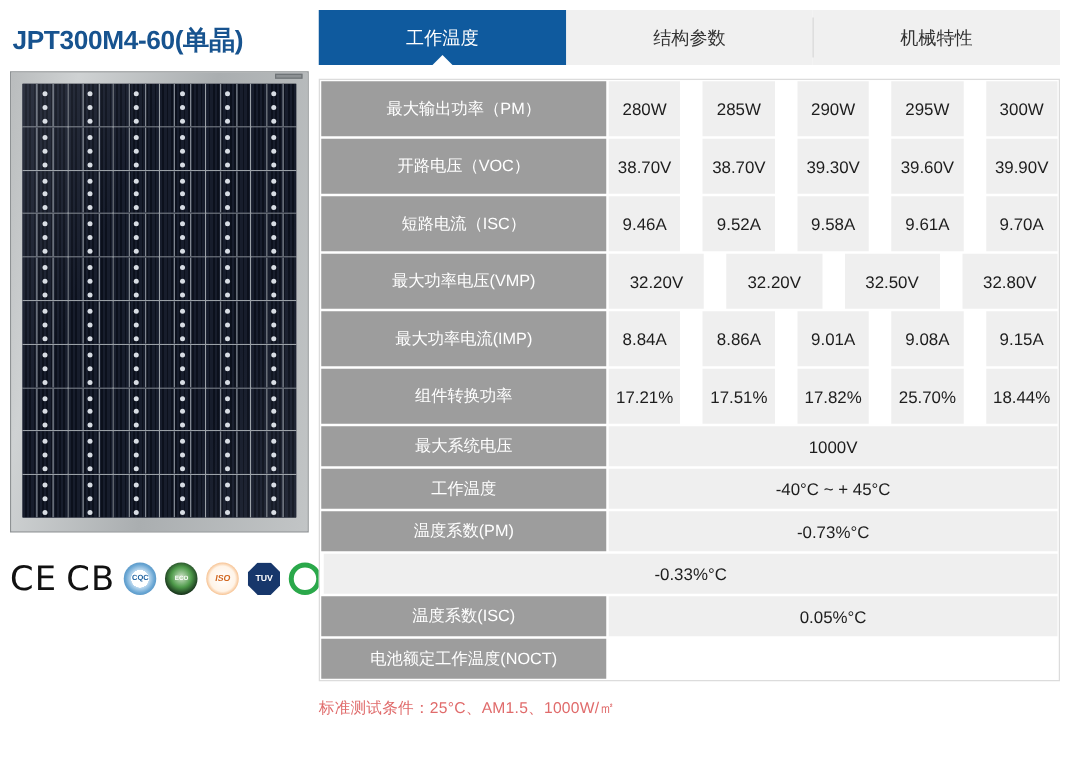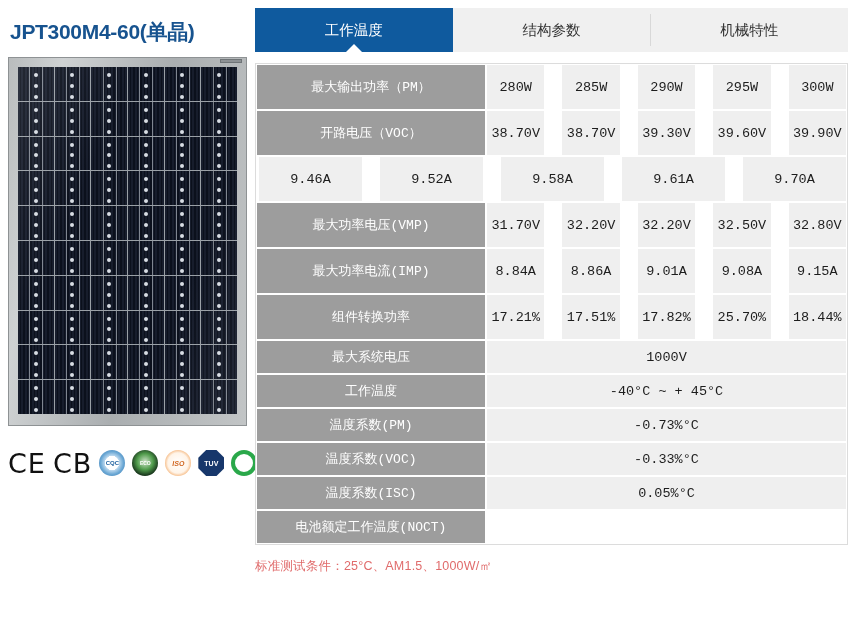--- a/index.html
+++ b/index.html
@@ -228,21 +228,20 @@
     width: 593px;
     border: 1px solid #dcdcdc;
     box-sizing: border-box;
     background: #ffffff;
     padding: 1px;
   }
   .spec-row {
     display: flex;
     width: 100%;
     margin-bottom: 2px;
-    font-family: Liberation Mono, monospace;
   }
   .spec-row:last-child { margin-bottom: 0; }
   .spec-label {
     width: 228px;
     flex: none;
     background: #9d9d9d;
     color: #ffffff;
     font-size: 13px;
     display: flex;
     align-items: center;
@@ -636,32 +635,32 @@
         <div class="spec-label">开路电压（VOC）</div>
         <div class="spec-values">
           <div class="spec-cell">38.70V</div>
           <div class="spec-cell">38.70V</div>
           <div class="spec-cell">39.30V</div>
           <div class="spec-cell">39.60V</div>
           <div class="spec-cell">39.90V</div>
         </div>
       </div>
       <div class="spec-row row-tall">
+        <div class="spec-label">短路电流（ISC）</div>
         <div class="spec-values">
           <div class="spec-cell">9.46A</div>
           <div class="spec-cell">9.52A</div>
           <div class="spec-cell">9.58A</div>
           <div class="spec-cell">9.61A</div>
           <div class="spec-cell">9.70A</div>
         </div>
       </div>
       <div class="spec-row row-tall">
         <div class="spec-label">最大功率电压(VMP)</div>
         <div class="spec-values">
-          <div class="spec-cell">31.70V</div>
           <div class="spec-cell">32.20V</div>
           <div class="spec-cell">32.20V</div>
           <div class="spec-cell">32.50V</div>
           <div class="spec-cell">32.80V</div>
         </div>
       </div>
       <div class="spec-row row-tall">
         <div class="spec-label">最大功率电流(IMP)</div>
         <div class="spec-values">
           <div class="spec-cell">8.84A</div>
@@ -693,21 +692,20 @@
           <div class="spec-cell merged">-40°C ~ + 45°C</div>
         </div>
       </div>
       <div class="spec-row row-short">
         <div class="spec-label">温度系数(PM)</div>
         <div class="spec-values">
           <div class="spec-cell merged">-0.73%°C</div>
         </div>
       </div>
       <div class="spec-row row-short">
-        <div class="spec-label">温度系数(VOC)</div>
         <div class="spec-values">
           <div class="spec-cell merged">-0.33%°C</div>
         </div>
       </div>
       <div class="spec-row row-short">
         <div class="spec-label">温度系数(ISC)</div>
         <div class="spec-values">
           <div class="spec-cell merged">0.05%°C</div>
         </div>
       </div>

